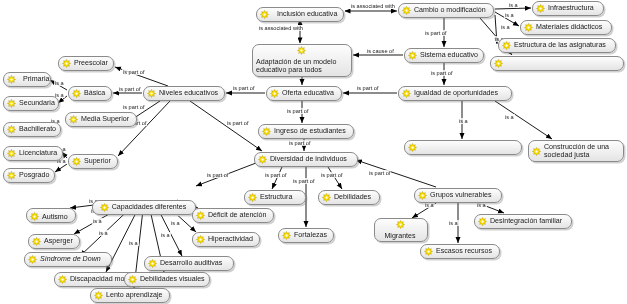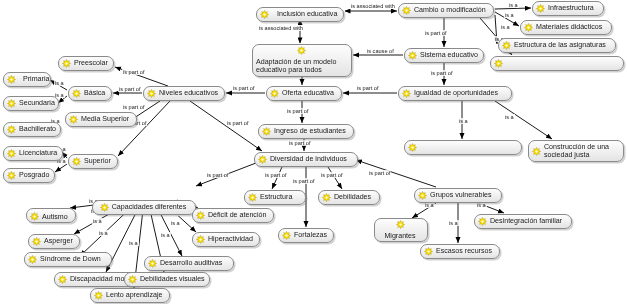--- a/index.html
+++ b/index.html
@@ -387,21 +387,21 @@
         </svg>
         <span class="lbl">Fortalezas</span>
       </div>
       <div class="node" style="left: 420px; top: 244px; width: 80px; min-height: 15px;">
         <svg class="ico" viewBox="0 0 12 12">
           <polygon points="11.40,6.00 8.96,7.22 9.82,9.82 7.22,8.96 6.00,11.40 4.78,8.96 2.18,9.82 3.04,7.22 0.60,6.00 3.04,4.78 2.18,2.18 4.78,3.04 6.00,0.60 7.22,3.04 9.82,2.18 8.96,4.78" fill="#ffe000" stroke="#9a8600" stroke-width="0.5"></polygon>
           <circle cx="6" cy="6" r="1.5" fill="#ffffff"></circle>
         </svg>
         <span class="lbl">Escasos recursos</span>
       </div>
-      <div class="node" style="left: 24px; top: 252px; width: 88px; min-height: 15px;">
+      <div class="node" style="left: 24px; top: 252px; width: 88px; min-height: 15px; font-style: italic;">
         <svg class="ico" viewBox="0 0 12 12">
           <polygon points="11.40,6.00 8.96,7.22 9.82,9.82 7.22,8.96 6.00,11.40 4.78,8.96 2.18,9.82 3.04,7.22 0.60,6.00 3.04,4.78 2.18,2.18 4.78,3.04 6.00,0.60 7.22,3.04 9.82,2.18 8.96,4.78" fill="#ffe000" stroke="#9a8600" stroke-width="0.5"></polygon>
           <circle cx="6" cy="6" r="1.5" fill="#ffffff"></circle>
         </svg>
         <span class="lbl">Síndrome de Down</span>
       </div>
       <div class="node" style="left: 144px; top: 256px; width: 90px; min-height: 15px;">
         <svg class="ico" viewBox="0 0 12 12">
           <polygon points="11.40,6.00 8.96,7.22 9.82,9.82 7.22,8.96 6.00,11.40 4.78,8.96 2.18,9.82 3.04,7.22 0.60,6.00 3.04,4.78 2.18,2.18 4.78,3.04 6.00,0.60 7.22,3.04 9.82,2.18 8.96,4.78" fill="#ffe000" stroke="#9a8600" stroke-width="0.5"></polygon>
           <circle cx="6" cy="6" r="1.5" fill="#ffffff"></circle>

